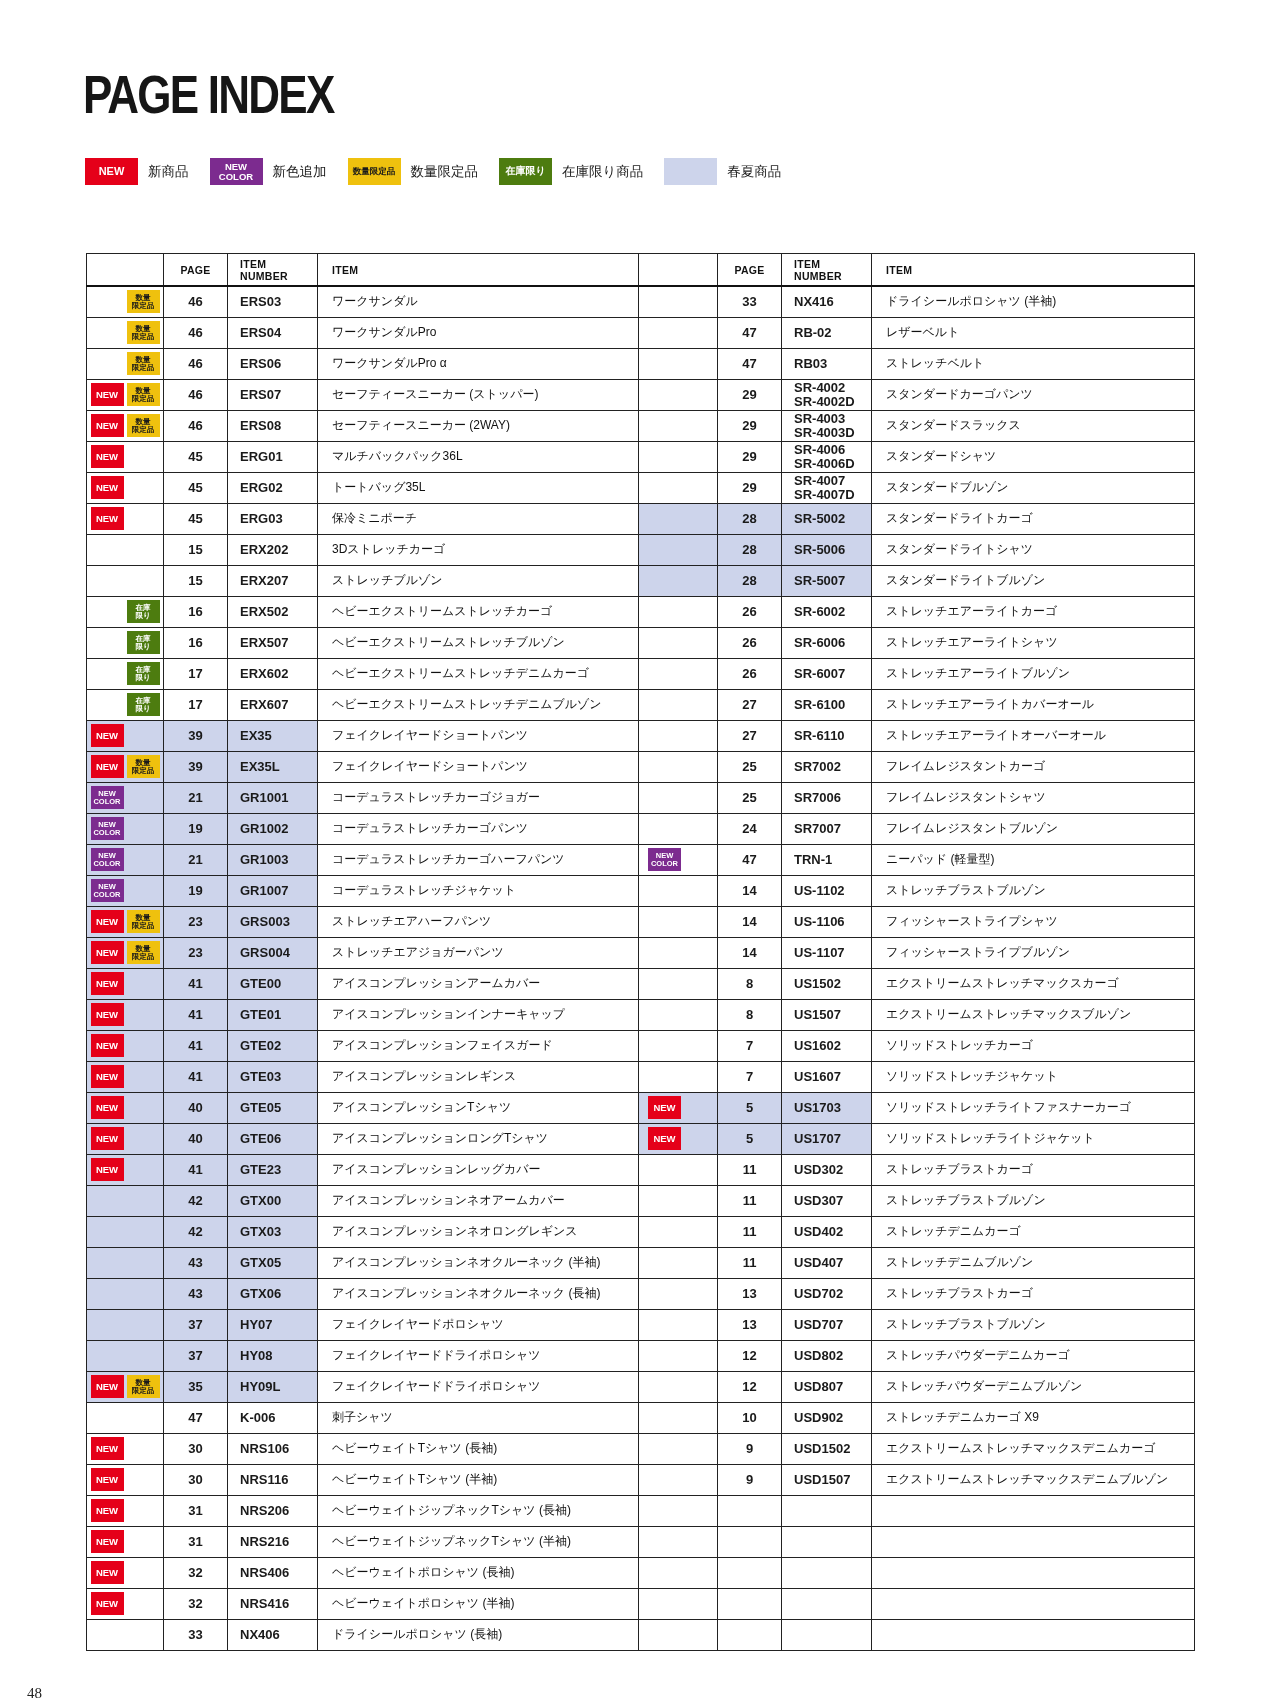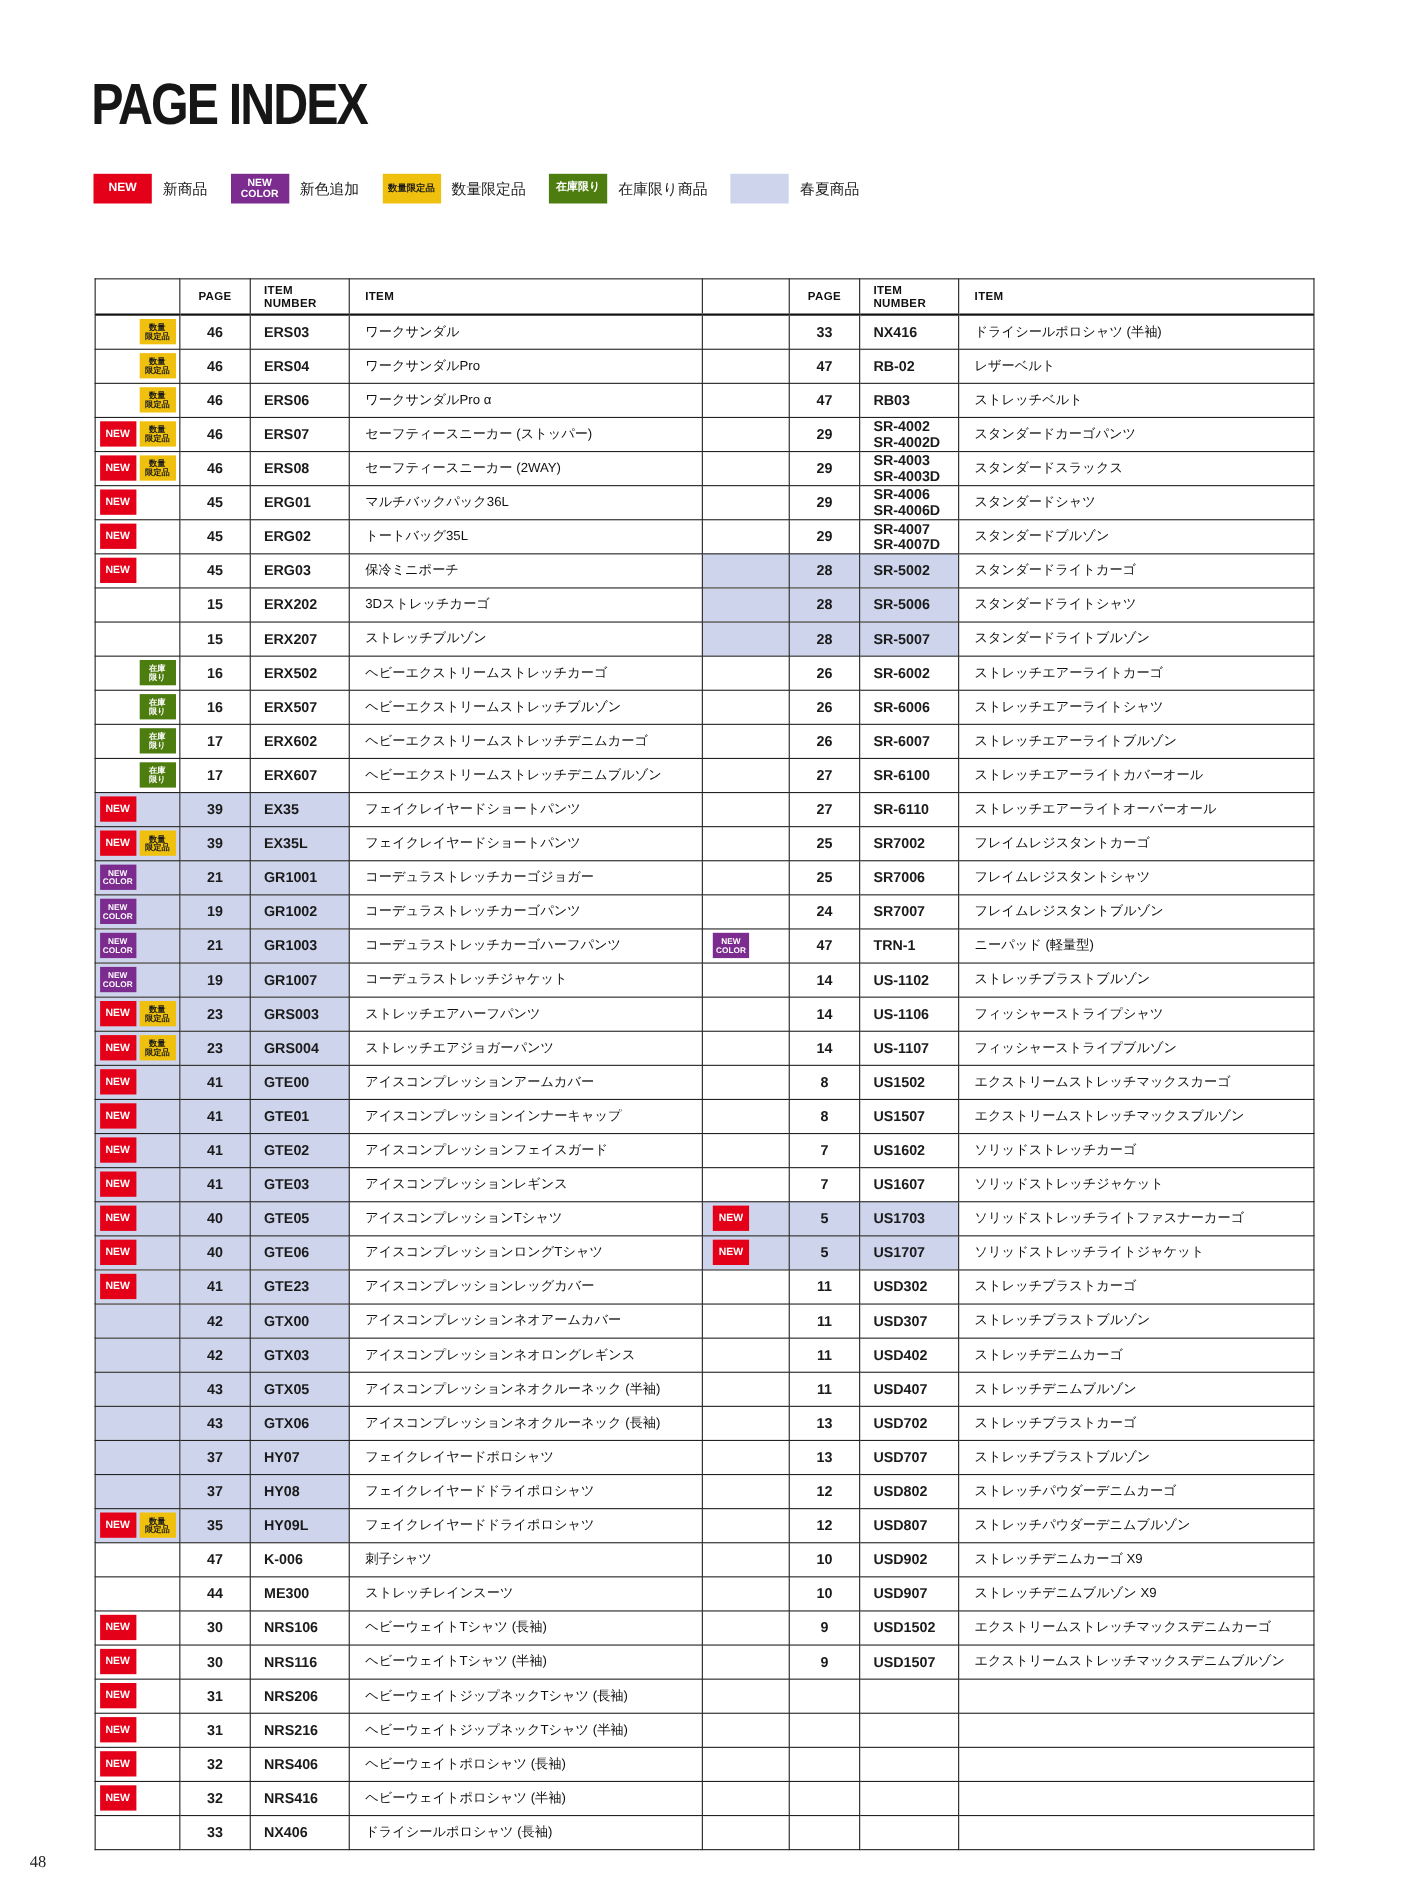--- a/index.html
+++ b/index.html
@@ -907,37 +907,20 @@
         <td class="badge-cell">
           <div class="badge-wrap right"></div>
         </td>
         <td class="page-cell">10</td>
         <td class="num-cell">USD902</td>
         <td class="item-cell">ストレッチデニムカーゴ X9</td>
       </tr>
       <tr>
         <td class="badge-cell">
           <div class="badge-wrap left">
-            <div class="slot"></div>
-            <div class="slot"></div>
-          </div>
-        </td>
-        <td class="page-cell">44</td>
-        <td class="num-cell">ME300</td>
-        <td class="item-cell">ストレッチレインスーツ</td>
-        <td class="badge-cell">
-          <div class="badge-wrap right"></div>
-        </td>
-        <td class="page-cell">10</td>
-        <td class="num-cell">USD907</td>
-        <td class="item-cell">ストレッチデニムブルゾン X9</td>
-      </tr>
-      <tr>
-        <td class="badge-cell">
-          <div class="badge-wrap left">
             <div class="slot">
               <span class="badge new">
                 <span>NEW</span>
               </span>
             </div>
             <div class="slot"></div>
           </div>
         </td>
         <td class="page-cell">30</td>
         <td class="num-cell">NRS106</td>

